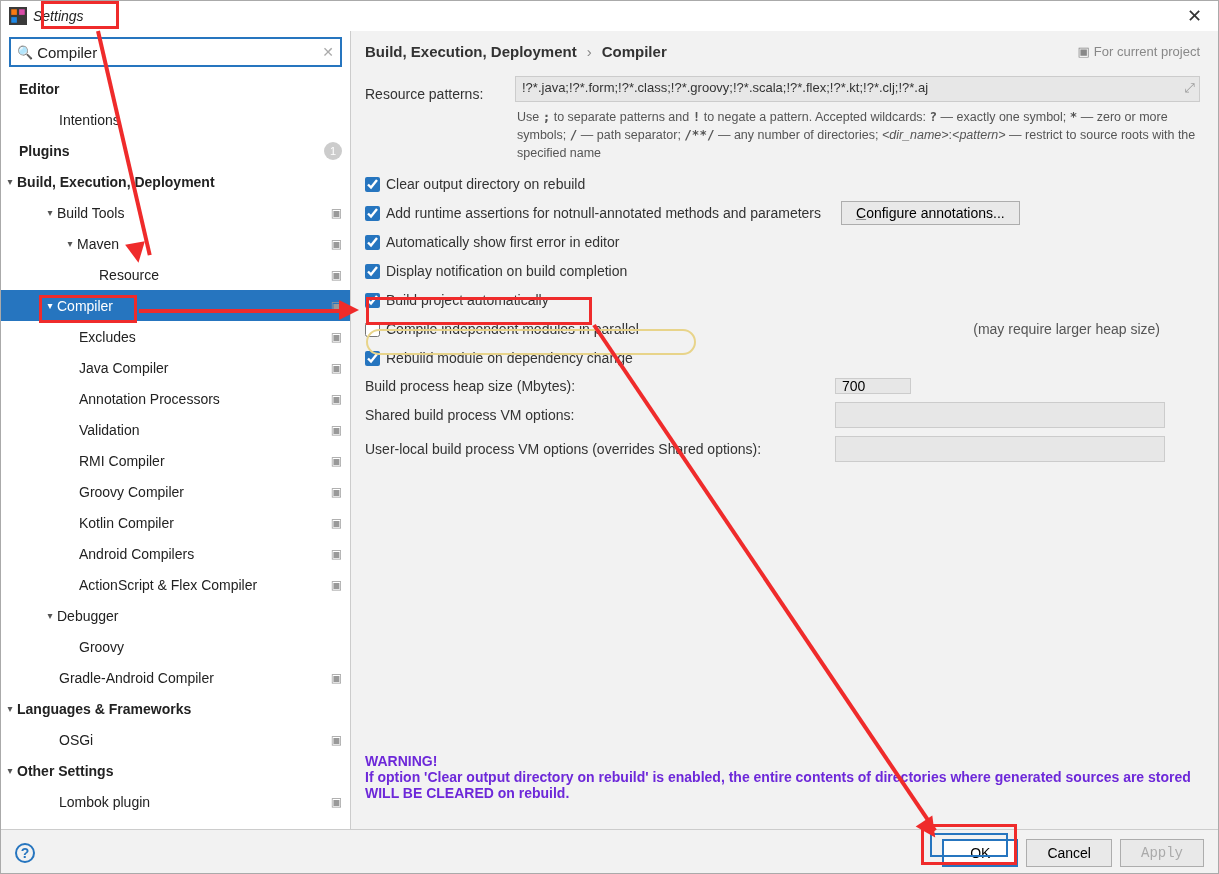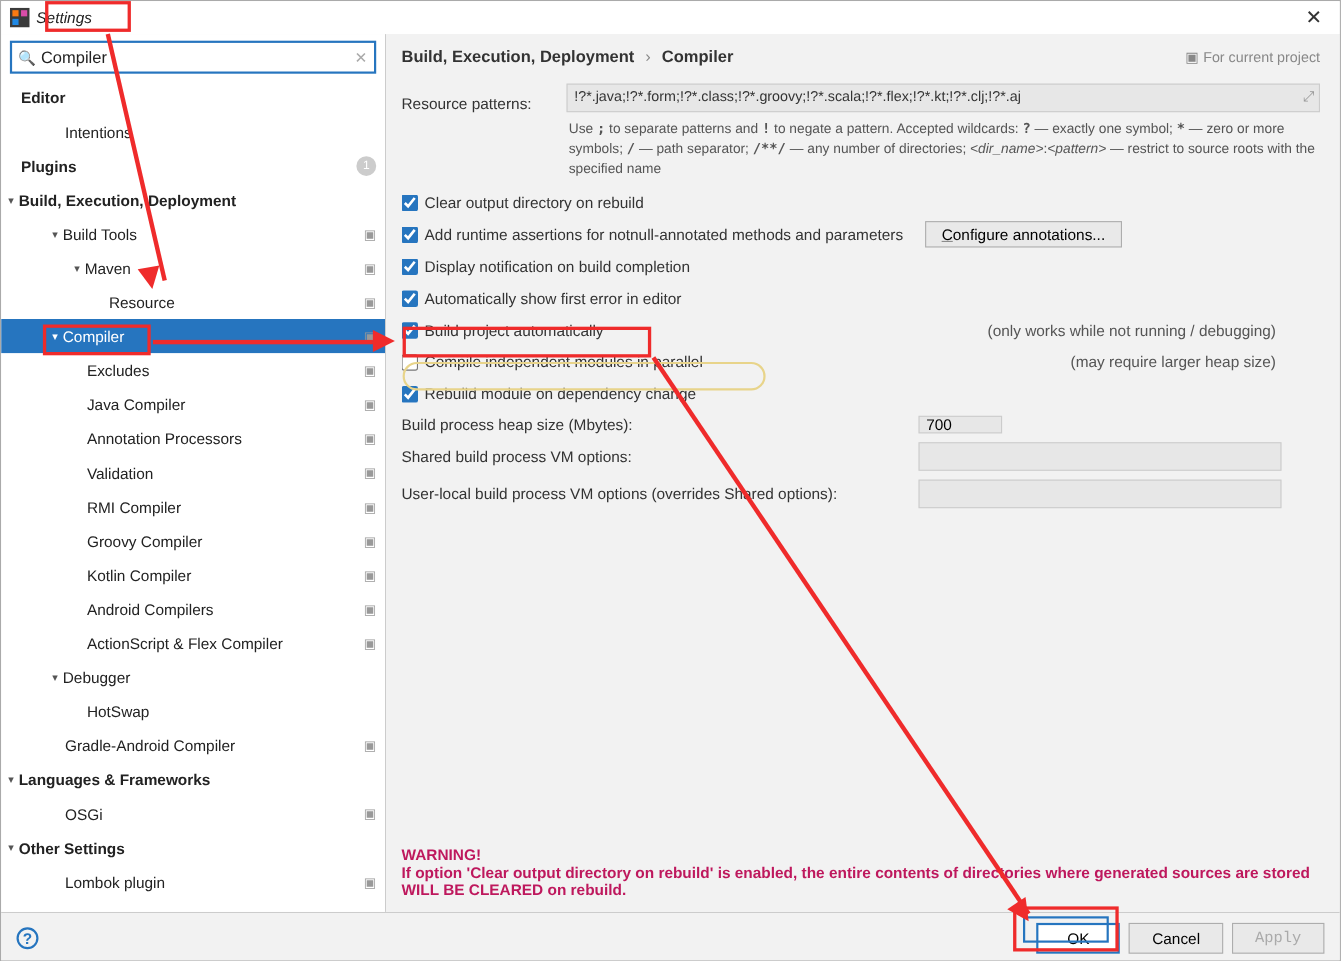--- a/index.html
+++ b/index.html
@@ -51,21 +51,21 @@
 .checkbox-row input[type=checkbox] { width: 15px; height: 15px; margin-right: 6px; accent-color: #2675bf; }
 .checkbox-row .cb-label { font-size: 14px; color: #333; }
 .checkbox-row .aside { margin-left: auto; color: #555; font-size: 14px; padding-right: 40px;}
 .cfg-btn { background: #e9e9e9; border: 1px solid #adadad; padding: 3px 14px; font-size: 14px; cursor: pointer; margin-left: 20px; }
 
 .kv-row { display: flex; align-items: center; margin: 8px 0; }
 .kv-row .lbl { width: 470px; font-size: 14px; }
 .kv-row .field { width: 76px; background: #e7e7e7; border: 1px solid #ccc; height: 16px; padding: 2px 6px; font-size: 14px; }
 .kv-row .wide-field { width: 330px; background: #e7e7e7; border: 1px solid #ccc; height: 26px; }
 
-.warning { margin-top: auto; margin-bottom: 12px; font-size: 14px; color: #be185d; }
+.warning { margin-top: auto; margin-bottom: 28px; font-size: 14px; color: #6d28d9; }
 .warning .head { font-weight: 700; }
 .warning .body { font-weight: 600; }
 
 .footer { height: 46px; background: #f2f2f2; border-top: 1px solid #ccc; display: flex; align-items: center; padding: 0 14px; }
 .footer .help-icon { color: #2675bf; font-size: 18px; border: 2px solid #2675bf; border-radius: 50%; width: 20px; height: 20px; display: flex; align-items: center; justify-content: center; font-weight: bold; font-size: 14px; }
 .footer .spacer { flex: 1; }
 .footer button { height: 28px; padding: 0 20px; font-size: 14px; margin-left: 8px; border: 1px solid #adadad; background: #e9e9e9; cursor: pointer; }
 .footer button.primary { border: 2px solid #2675bf; background: #fff; padding: 0 26px; }
 .footer button.disabled { color: #aaa; font-family: Liberation Mono, monospace; }
 
@@ -170,21 +170,21 @@
         </div>
         <div class="tree-item depth-3">
           <span class="label">ActionScript &amp; Flex Compiler</span>
           <span class="project-icon">▣</span>
         </div>
         <div class="tree-item depth-2">
           <span class="chev" style="margin-left: -16px;">▾</span>
           <span class="label">Debugger</span>
         </div>
         <div class="tree-item depth-3">
-          <span class="label">HotSwap</span>
+          <span class="label">Groovy</span>
         </div>
         <div class="tree-item depth-2">
           <span class="label">Gradle-Android Compiler</span>
           <span class="project-icon">▣</span>
         </div>
         <div class="tree-item depth-0 bold">
           <span class="chev" style="margin-left: -16px;">▾</span>
           <span class="label">Languages &amp; Frameworks</span>
         </div>
         <div class="tree-item depth-2">
@@ -229,30 +229,29 @@
         <input type="checkbox" checked="" style="">
         <span class="cb-label">Clear output directory on rebuild</span>
       </div>
       <div class="checkbox-row">
         <input type="checkbox" checked="" style="">
         <span class="cb-label">Add runtime assertions for notnull-annotated methods and parameters</span>
         <button class="cfg-btn"><u class="soft">C</u>onfigure annotations...</button>
       </div>
       <div class="checkbox-row">
         <input type="checkbox" checked="" style="">
+        <span class="cb-label">Automatically show first error in editor</span>
+      </div>
+      <div class="checkbox-row">
+        <input type="checkbox" checked="" style="">
         <span class="cb-label">Display notification on build completion</span>
       </div>
       <div class="checkbox-row">
         <input type="checkbox" checked="" style="">
-        <span class="cb-label">Automatically show first error in editor</span>
-      </div>
-      <div class="checkbox-row">
-        <input type="checkbox" checked="" style="">
         <span class="cb-label">Build project automatically</span>
-        <span class="aside">(only works while not running / debugging)</span>
       </div>
       <div class="checkbox-row">
         <input type="checkbox" style="">
         <span class="cb-label">Compile independent modules in parallel</span>
         <span class="aside">(may require larger heap size)</span>
       </div>
       <div class="checkbox-row">
         <input type="checkbox" checked="" style="">
         <span class="cb-label">Rebuild module on dependency change</span>
       </div>

